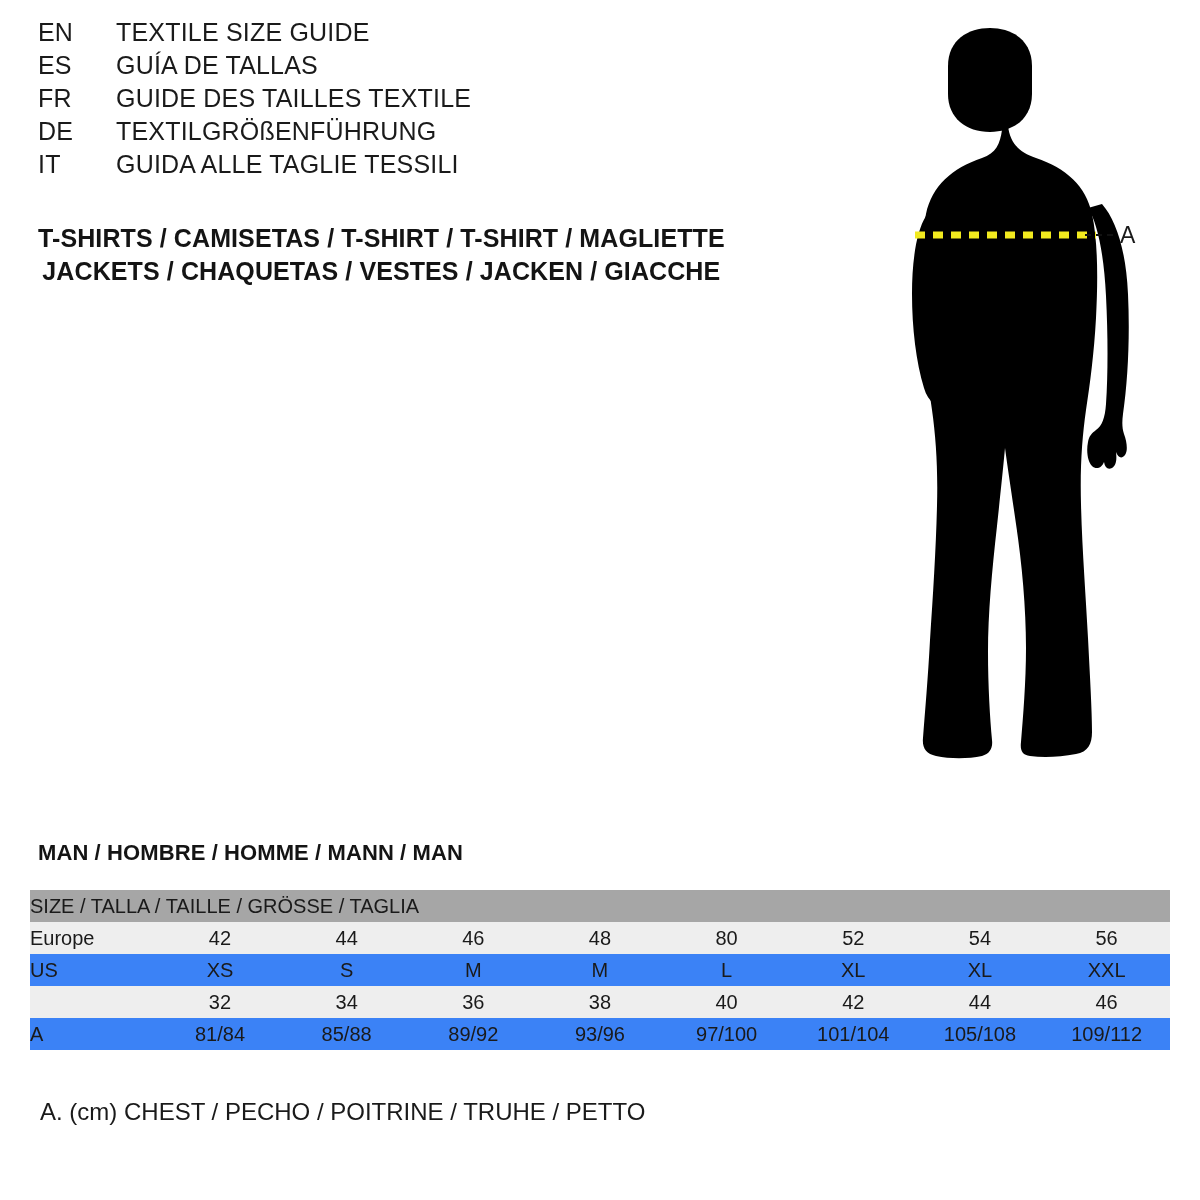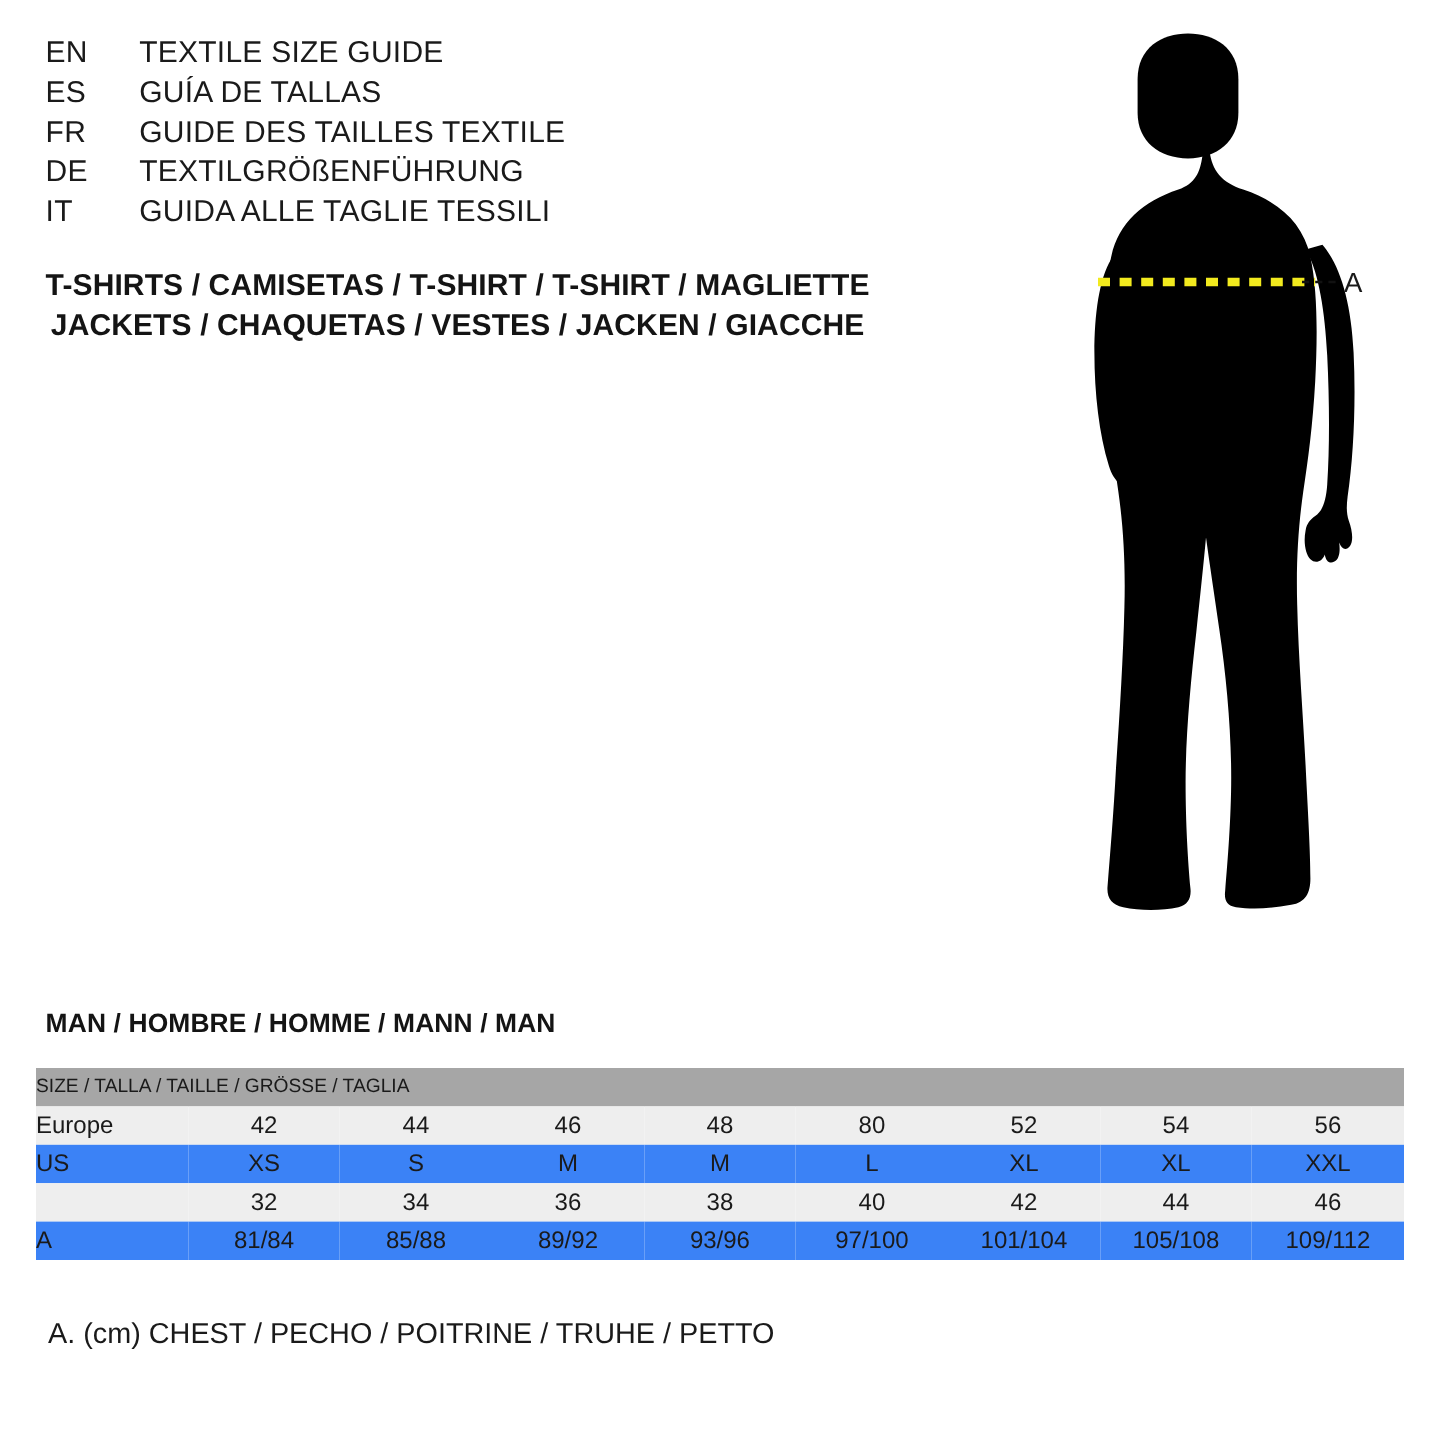--- a/index.html
+++ b/index.html
@@ -13,21 +13,21 @@
     position: relative;
     font-family: "Liberation Sans", sans-serif;
     color: #1a1a1a;
     overflow: hidden;
   }
 
   
   .lang-block {
     position: absolute;
     left: 38px;
-    top: 30px;
+    top: 18px;
     width: 700px;
   }
   .lang-row {
     display: flex;
     align-items: baseline;
     height: 33px;
   }
   .lang-code {
     width: 78px;
     font-size: 25px;
@@ -103,21 +103,21 @@
     font-size: 20px;
     color: #1a1a1a;
   }
   table.size-table td {
     padding: 0;
     height: 32px;
     vertical-align: middle;
   }
   .hdr-row td {
     background: #a6a6a6;
-    font-size: 16px;
+    font-size: 20px;
     height: 34px;
   }
   .row-light td { background: #eeeeee; }
   .row-mid td { background: #3b82f6; }
 
   .cell-label {
     padding-left: 12px;
     text-align: left;
   }
   .cell-val { text-align: center; }

